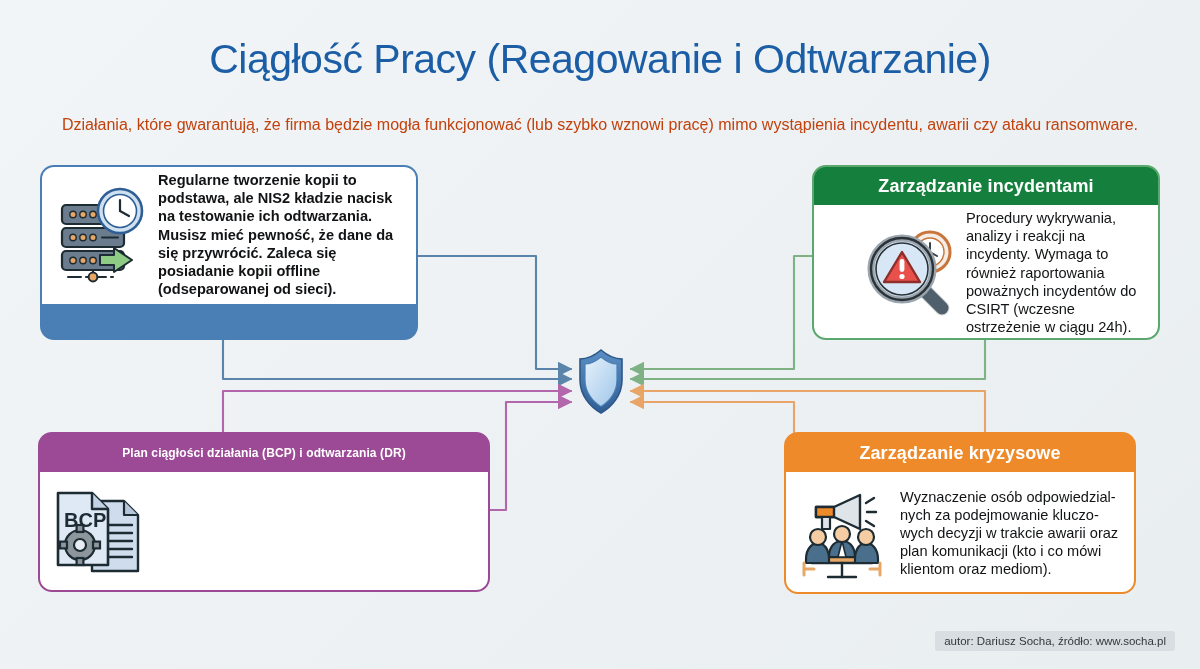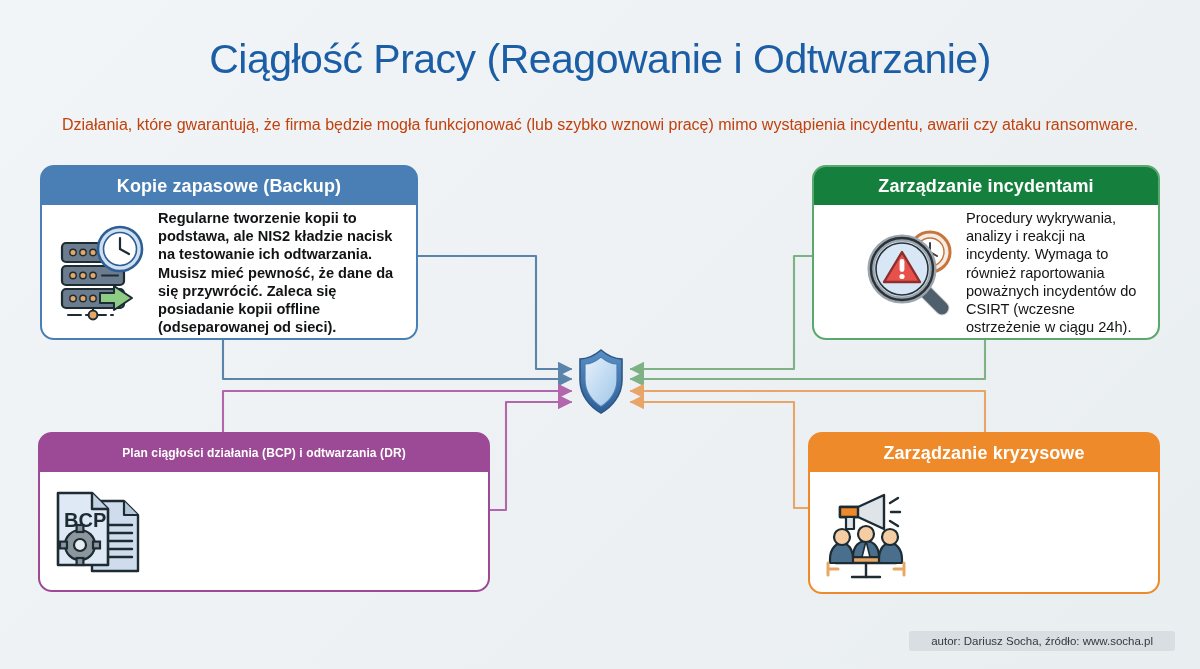--- a/index.html
+++ b/index.html
@@ -59,36 +59,36 @@
   
   #card-backup{left:40px;top:165px;width:378px;height:175px;
       background:#4a7fb5;border-color:#4a7fb5;}
   #card-backup .body{height:137px;font-weight:bold;}
   #card-incident{left:812px;top:165px;width:348px;height:175px;
       background:#15803d;border-color:#5aa86e;}
   #card-incident .body{height:137px;padding-left:48px;}
   #card-bcp{left:38px;top:432px;width:452px;height:160px;
       background:#9c4a95;border-color:#9c4a95;}
   #card-bcp .body{height:122px;}
-  #card-crisis{left:808px;top:432px;width:352px;height:162px;
+  #card-crisis{left:784px;top:432px;width:352px;height:162px;
       background:#ef8a2b;border-color:#ef8a2b;}
   #card-crisis .body{height:124px;}
 
   #card-bcp .hdr{font-size:12px;}
 
   
   #wires{position:absolute;left:0;top:0;width:1200px;height:669px;pointer-events:none;}
 
   
   .credit{
     position:absolute;right:25px;bottom:18px;
     background:#d8dee2;
     color:#33383d;
     font-size:11.5px;
-    padding:4px 22px;
+    padding:4px 9px;
     border-radius:3px;
     white-space:nowrap;
   }
 </style>
 </head>
 <body>
 
 <div id="stage">
 
   <div class="title">Ciągłość Pracy (Reagowanie i Odtwarzanie)</div>
@@ -137,21 +137,20 @@
       <path d="M808,508 L794,508 L794,402 L631,402" stroke="#e8a567" marker-end="url(#ar-orange)"></path>
     </g>
 
     <g transform="translate(580,350)">
       <path d="M21,0 C14,6 6,9 0,9 L0,30 C0,45 10,57 21,63 C32,57 42,45 42,30 L42,9 C36,9 28,6 21,0 Z" fill="url(#shieldOuter)" stroke="#2c5788" stroke-width="1.6"></path>
       <path d="M21,7 C15.5,11.5 9.5,14 5,14 L5,30 C5,42 12.5,51.5 21,56.5 C29.5,51.5 37,42 37,30 L37,14 C32.5,14 26.5,11.5 21,7 Z" fill="url(#shieldInner)" stroke="#4a7fb5" stroke-width="1.2"></path>
     </g>
   </svg>
 
   <div class="card" id="card-backup">
-    <div class="hdr">Kopie zapasowe (Backup)</div>
     <div class="body">
       <div class="icon">
         <svg width="98" height="100" viewBox="0 0 98 100">
 
           <g stroke="#1d2b33" stroke-width="2.2" fill="#6b7c8e">
             <rect x="10" y="20" width="62" height="19" rx="4"></rect>
             <rect x="10" y="43" width="62" height="19" rx="4"></rect>
             <rect x="10" y="66" width="62" height="19" rx="4"></rect>
           </g>
           <g fill="#e8a765" stroke="#1d2b33" stroke-width="1.4">
@@ -289,18 +288,19 @@
             <path d="M8,78 L8,90 M8,84 L18,84" stroke="#e8a765" stroke-width="3" stroke-linecap="round" fill="none"></path>
           </g>
 
           <g>
             <path d="M59,74 C59,64 64,58 70,58 C76,58 82,64 82,74 L82,78 L59,78 Z" fill="#4a6f8c" stroke="#1d2b33" stroke-width="2.2" stroke-linejoin="round"></path>
             <circle cx="70" cy="52" r="8" fill="#f6cda2" stroke="#1d2b33" stroke-width="2.2"></circle>
             <path d="M84,78 L84,90 M74,84 L84,84" stroke="#e8a765" stroke-width="3" stroke-linecap="round" fill="none"></path>
           </g>
         </svg>
       </div>
+      <div class="txt">Wyznaczenie osób odpowiedzial-nych za podejmowanie kluczo-wych decyzji w trakcie awarii oraz plan komunikacji (kto i co mówi klientom oraz mediom).</div>
     </div>
   </div>
 
   <div class="credit">autor: Dariusz Socha, źródło: www.socha.pl</div>
 
 </div>
 
 </body></html>

